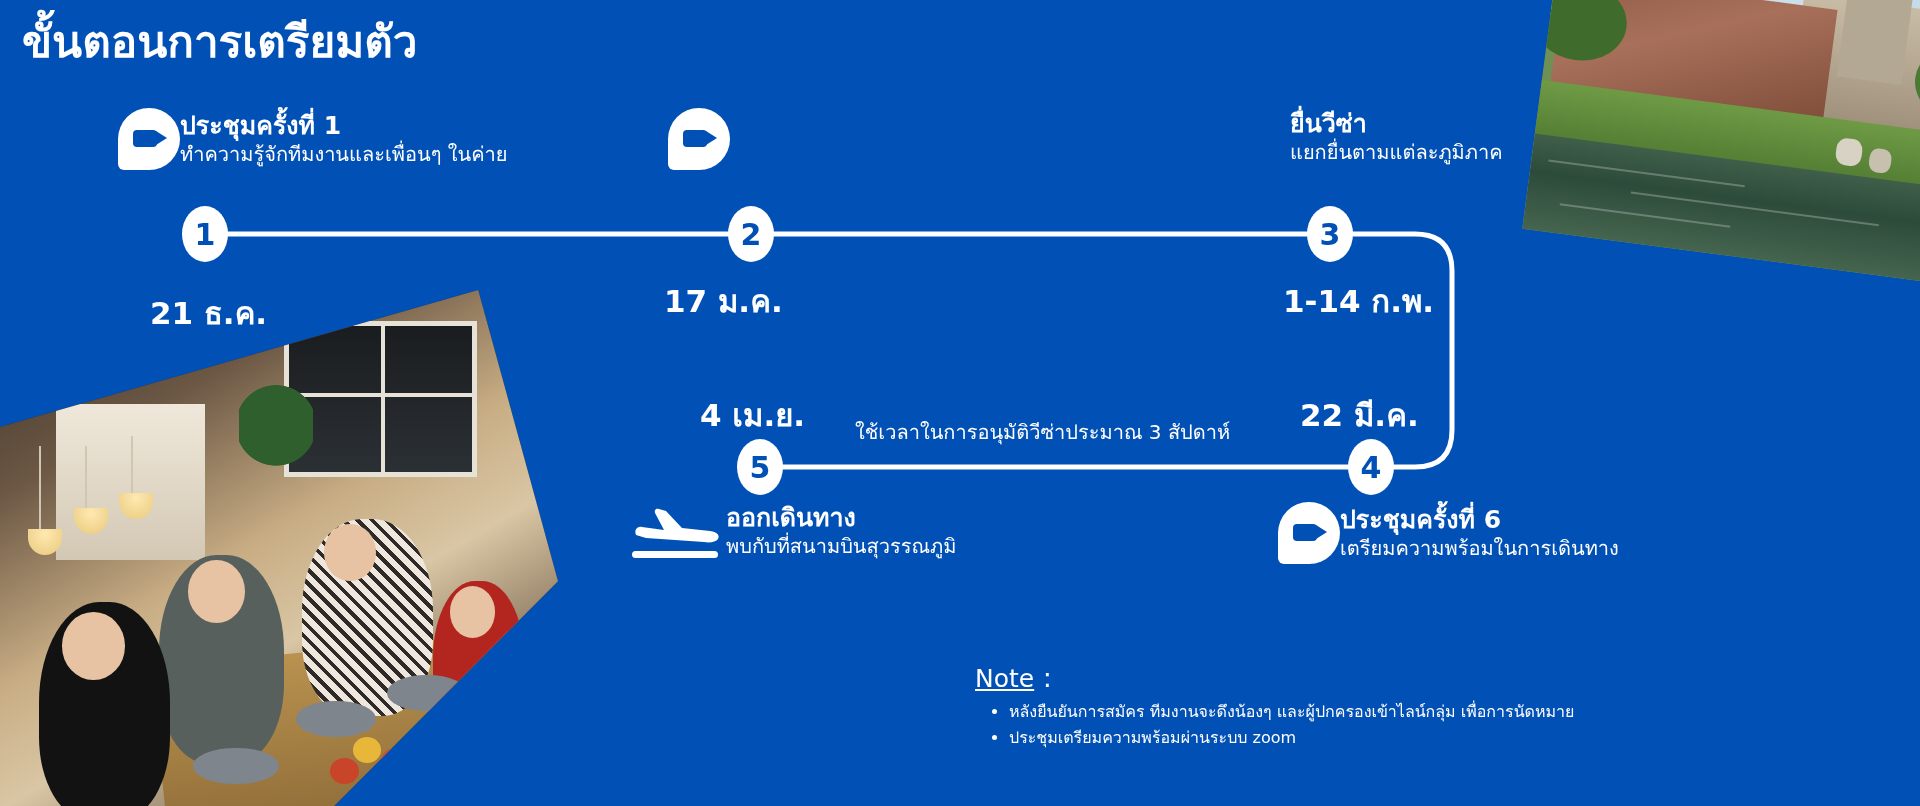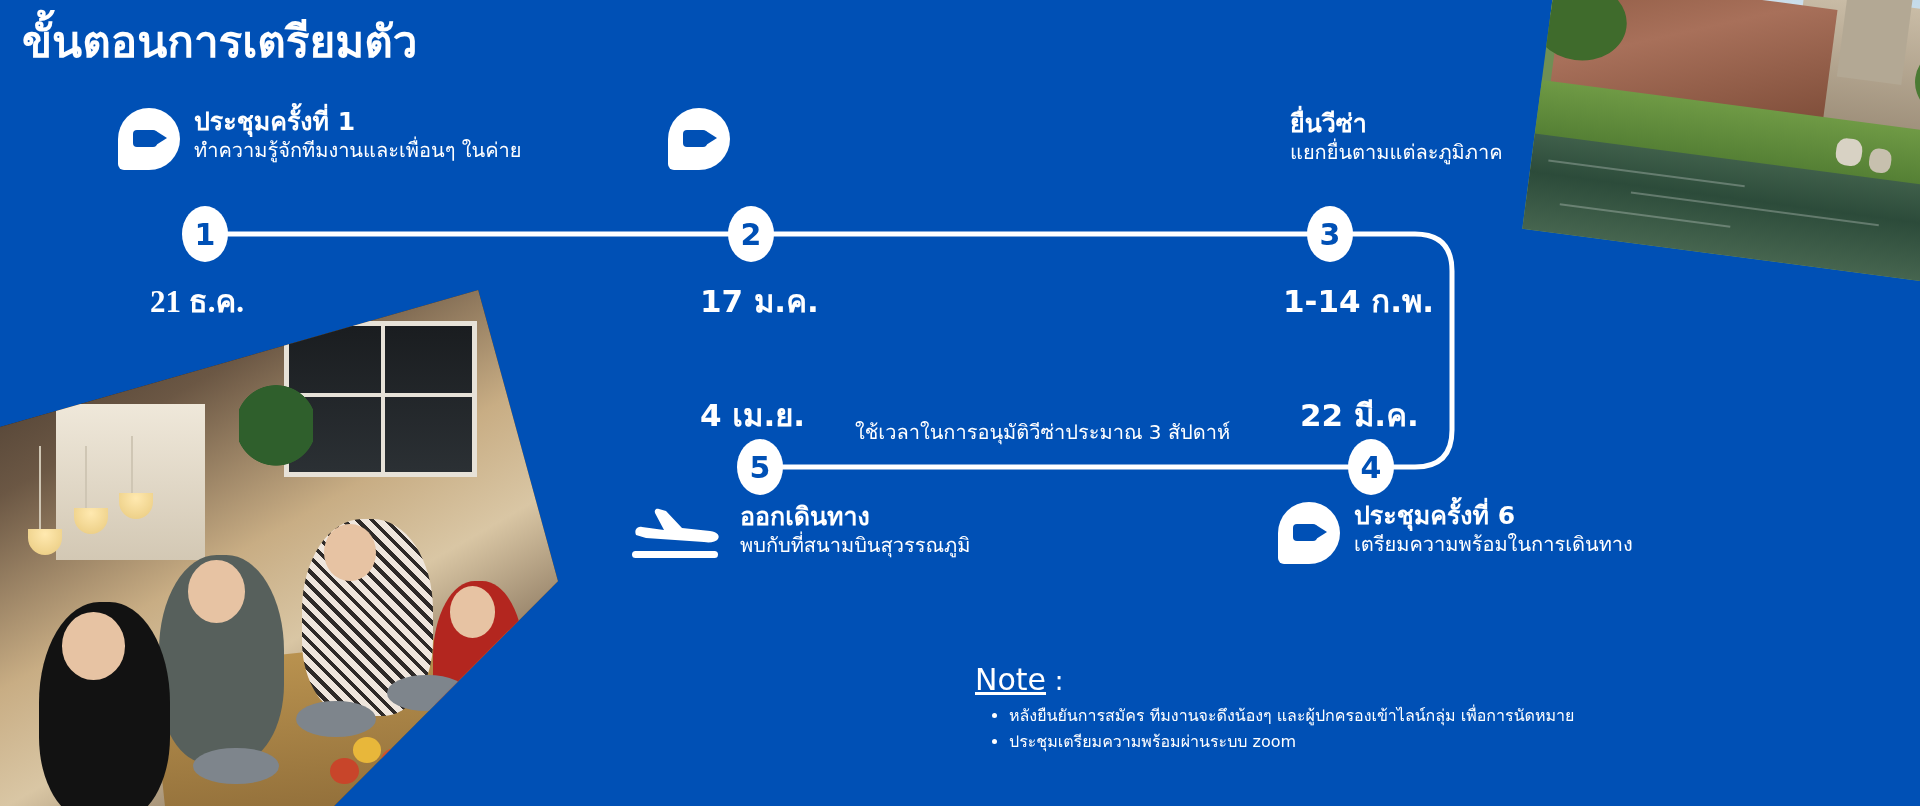--- a/index.html
+++ b/index.html
@@ -13,21 +13,21 @@
   #stage{position:absolute;inset:0;overflow:hidden;}
 
   
   .page-title{
     position:absolute;left:22px;top:6px;
     font-size:44px;font-weight:bold;color:#FFFFFF;
     letter-spacing:0px;white-space:nowrap;
   }
 
   
-  .ms{position:absolute;display:flex;align-items:flex-start;gap:14px;}
+  .ms{position:absolute;display:flex;align-items:center;}
   .ms .icon{flex:0 0 auto;}
   .ms .txt{display:flex;flex-direction:column;line-height:1.15;}
   .ms .ttl{font-size:25px;font-weight:bold;color:#fff;white-space:nowrap;}
   .ms .sub{font-size:20px;font-weight:normal;color:#fff;white-space:nowrap;margin-top:2px;}
 
   
   .zoom-icon{position:relative;width:62px;height:62px;}
   .zoom-icon .bub{
     position:absolute;left:0;top:0;width:62px;height:62px;
     background:#fff;border-radius:50% 50% 50% 6px;
@@ -56,21 +56,21 @@
   }
   .date{
     position:absolute;font-size:31px;font-weight:bold;color:#fff;white-space:nowrap;
   }
   .between-note{
     position:absolute;font-size:20px;color:#fff;white-space:nowrap;
   }
 
   
   .note-wrap{position:absolute;left:975px;top:662px;color:#fff;}
-  .note-head{font-size:30px;text-decoration:underline;display:inline-block;}
+  .note-head{font-size:25px;text-decoration:underline;display:inline-block;}
   .note-head-colon{font-size:27px;text-decoration:none;}
   .note-list{margin:6px 0 0 34px;padding:0;list-style:disc;}
   .note-list li{font-size:16px;line-height:1.65;white-space:nowrap;}
 
   
   .photo{position:absolute;overflow:hidden;}
 
   
   #photo-uk{
     left:1540px;top:-42px;width:430px;height:300px;
@@ -192,22 +192,22 @@
       <div class="sub">พบกับที่สนามบินสุวรรณภูมิ</div>
     </div>
   </div>
 
   <div class="node" style="left:182px;top:206px;">1</div>
   <div class="node" style="left:728px;top:206px;">2</div>
   <div class="node" style="left:1307px;top:206px;">3</div>
   <div class="node" style="left:1348px;top:439px;">4</div>
   <div class="node" style="left:737px;top:439px;">5</div>
 
-  <div class="date" style="left:150px;top:276px;font-family:Liberation Serif, serif;">21 ธ.ค.</div>
-  <div class="date" style="left:700px;top:276px;text-align:right;">17 ม.ค.</div>
+  <div class="date" style="left:150px;top:288px;">21 ธ.ค.</div>
+  <div class="date" style="left:664px;top:276px;text-align:right;">17 ม.ค.</div>
   <div class="date" style="left:1283px;top:276px;">1-14 ก.พ.</div>
   <div class="date" style="left:1300px;top:390px;">22 มี.ค.</div>
   <div class="date" style="left:700px;top:390px;">4 เม.ย.</div>
 
   <div class="between-note" style="left:855px;top:416px;">ใช้เวลาในการอนุมัติวีซ่าประมาณ 3 สัปดาห์</div>
 
   <div class="note-wrap">
     <div>
       <span class="note-head">Note</span><span class="note-head-colon"> :</span>
     </div>

